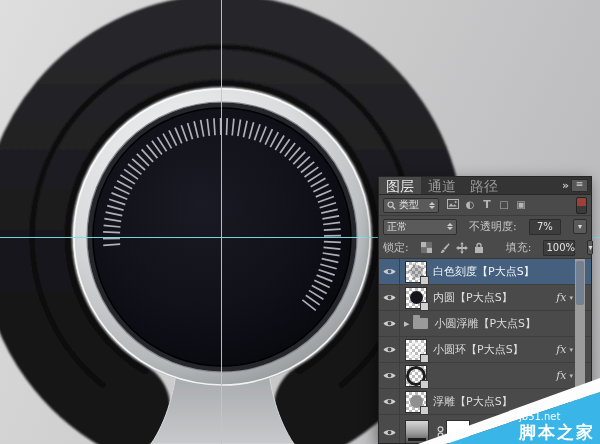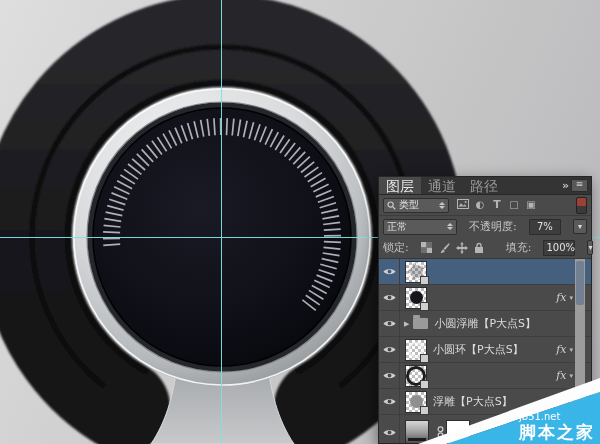--- a/index.html
+++ b/index.html
@@ -23,21 +23,21 @@
   .tabbar{height:17px;background:#343434;display:flex;align-items:stretch;border-bottom:1px solid #272727;}
   .tab{padding:2px 7px 0;font-size:14px;line-height:14px;color:#989898;white-space:nowrap;}
   .tab.active{background:#4a4a4a;color:#e6e6e6;}
   .tabbar-right{margin-left:auto;display:flex;align-items:center;gap:4px;padding-right:3px;}
   .collapse{color:#c4c4c4;font-size:11px;font-weight:bold;letter-spacing:-2px;line-height:10px;}
   .menubtn{width:15px;height:11px;background:#585858;border:1px solid #2c2c2c;color:#d0d0d0;
     font-size:9px;line-height:9px;text-align:center;border-radius:1px;}
   .filterrow{display:flex;align-items:center;height:20px;padding:0 4px;border-bottom:1px solid #3c3c3c;}
   .combo{display:flex;align-items:center;background:#5a5a5a;border:1px solid #2e2e2e;border-radius:2px;
     height:15px;padding:0 3px;gap:3px;box-sizing:border-box;}
-  .combo.small{width:66px;}
+  .combo.small{width:56px;}
   .combo.wide{width:84px;justify-content:space-between;height:16px;}
   .combo span{font-size:10px;color:#e0e0e0;white-space:nowrap;}
   .updown{display:flex;flex-direction:column;margin-left:auto;}
   .updown i{display:block;width:0;height:0;border:3px solid transparent;}
   .updown i.up{border-bottom:3.5px solid #c9c9c9;margin-bottom:1px;border-top:none;}
   .updown i.dn{border-top:3.5px solid #c9c9c9;border-bottom:none;}
   .ficons{display:flex;gap:5px;margin-left:8px;align-items:center;}
   .fi{color:#b4b4b4;font-size:10px;line-height:12px;min-width:12px;text-align:center;}
   .fi.boldT{font-weight:bold;font-size:11px;}
   .ftoggle{margin-left:auto;width:9px;height:15px;border:1px solid #232323;border-radius:2px;
@@ -307,33 +307,35 @@
         <div class="eyecell">
           <svg width="13" height="9" viewBox="0 0 13 9">
               <path d="M.5 4.5C3 1 10 1 12.5 4.5 10 8 3 8 .5 4.5Z" fill="#cfcfcf"></path>
               <circle cx="6.5" cy="4.5" r="1.9" fill="#45607e"></circle>
             </svg>
         </div>
         <div class="thumb checker">
             <div class="shape-ticks"></div>
             <span class="badge"></span>
           </div>
+        <span class="lname">白色刻度【P大点S】</span>
       </div>
 
       <div class="lrow">
         <div class="eyecell">
           <svg width="13" height="9" viewBox="0 0 13 9">
               <path d="M.5 4.5C3 1 10 1 12.5 4.5 10 8 3 8 .5 4.5Z" fill="#cfcfcf"></path>
               <circle cx="6.5" cy="4.5" r="1.9" fill="#4a4a4a"></circle>
             </svg>
         </div>
         <div class="thumb checker">
             <div class="shape-inner"></div>
             <span class="badge"></span>
           </div>
+        <span class="lname">内圆【P大点S】</span>
         <span class="fx">fx</span>
         <span class="fxarrow">▾</span>
       </div>
 
       <div class="lrow">
         <div class="eyecell">
           <svg width="13" height="9" viewBox="0 0 13 9">
               <path d="M.5 4.5C3 1 10 1 12.5 4.5 10 8 3 8 .5 4.5Z" fill="#cfcfcf"></path>
               <circle cx="6.5" cy="4.5" r="1.9" fill="#4a4a4a"></circle>
             </svg>

